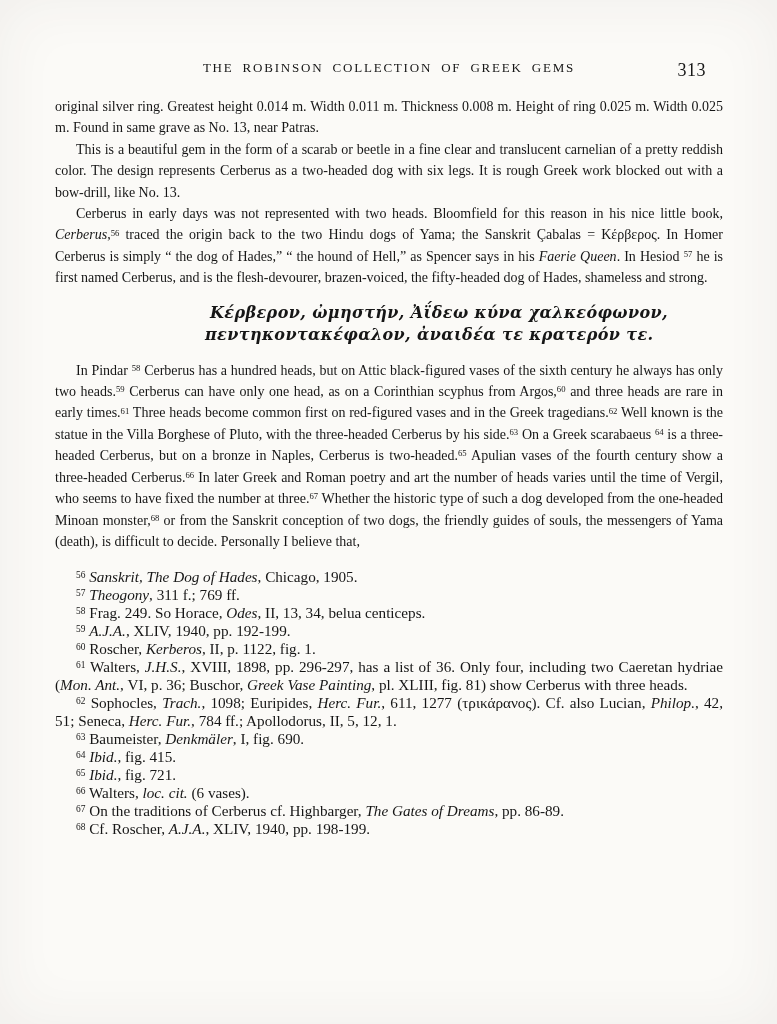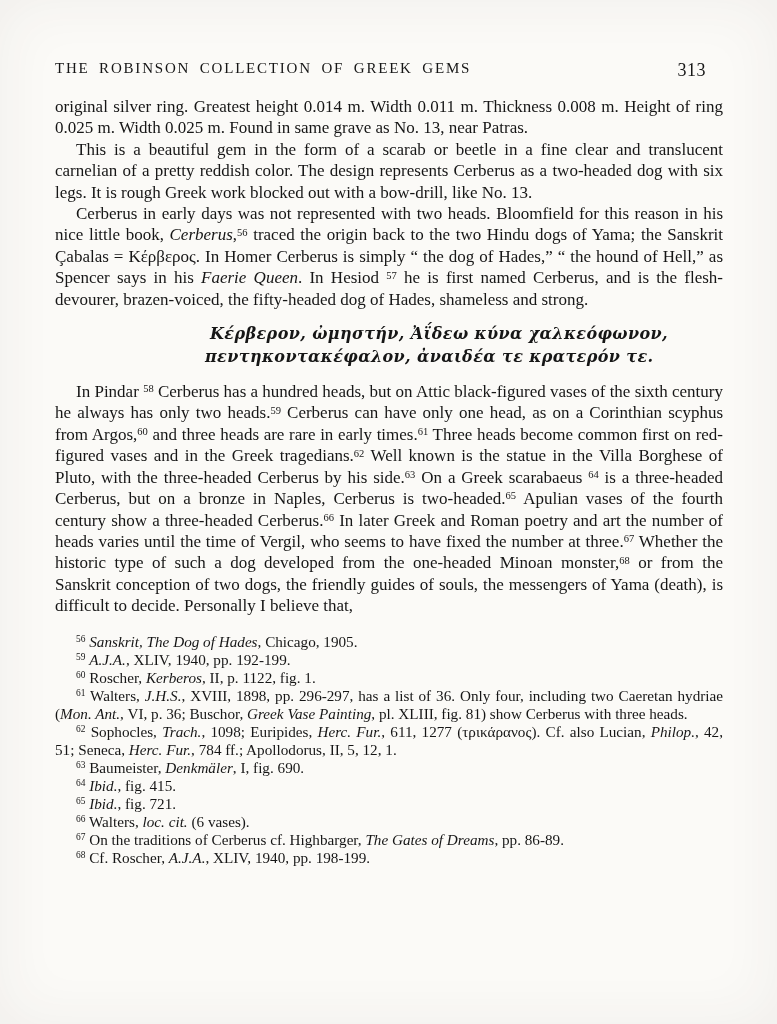--- a/index.html
+++ b/index.html
@@ -24,37 +24,37 @@
     top: 60px;
     width: 668px;
   }
   .running-header {
     position: relative;
     height: 19px;
     margin-bottom: 17px;
   }
   .title {
     display: block;
-    text-align: left;
-    font-size: 15px;
+    text-align: center;
+    font-size: 13px;
     letter-spacing: 1.8px;
     word-spacing: 4px;
     white-space: nowrap;
     font-family: Liberation Serif, serif;
   }
   .pagenum {
     position: absolute;
     right: 17px;
     top: 0;
     font-size: 18px;
     letter-spacing: 0.5px;
   }
   .para {
     margin: 0;
-    font-size: 17px;
+    font-size: 14px;
     line-height: 21.4px;
     text-align: justify;
   }
   .para.indent { text-indent: 21px; }
   .para sup, .footnote sup {
     font-size: 62%;
     line-height: 0;
     vertical-align: baseline;
     position: relative;
     top: -0.45em;
@@ -95,20 +95,22 @@
         <p class="para indent"><span>This is a beautiful gem in the form of a scarab or beetle in a fine clear and translucent carnelian of a pretty reddish color.  The design represents Cerberus as a two-headed dog with six legs.  It is rough Greek work blocked out with a bow-drill, like No. 13.</span></p>
         <p class="para indent"><span>Cerberus in early days was not represented with two heads.  Bloomfield for this reason in his nice little book, </span><i>Cerberus</i><span>,</span><sup>56</sup><span> traced the origin back to the two Hindu dogs of Yama; the Sanskrit Çabalas = Κέρβερος.  In Homer Cerberus is simply “ the dog of Hades,” “ the hound of Hell,” as Spencer says in his </span><i>Faerie Queen</i><span>.  In Hesiod </span><sup>57</sup><span> he is first named Cerberus, and is the flesh-devourer, brazen-voiced, the fifty-headed dog of Hades, shameless and strong.</span></p>
         <div class="quote">
           <div class="qline first">Κέρβερον, ὠμηστήν, Ἀΐδεω κύνα χαλκεόφωνον,</div>
           <div class="qline">πεντηκοντακέφαλον, ἀναιδέα τε κρατερόν τε.</div>
         </div>
         <p class="para indent"><span>In Pindar </span><sup>58</sup><span> Cerberus has a hundred heads, but on Attic black-figured vases of the sixth century he always has only two heads.</span><sup>59</sup><span>  Cerberus can have only one head, as on a Corinthian scyphus from Argos,</span><sup>60</sup><span> and three heads are rare in early times.</span><sup>61</sup><span> Three heads become common first on red-figured vases and in the Greek tragedians.</span><sup>62</sup><span> Well known is the statue in the Villa Borghese of Pluto, with the three-headed Cerberus by his side.</span><sup>63</sup><span>  On a Greek scarabaeus </span><sup>64</sup><span> is a three-headed Cerberus, but on a bronze in Naples, Cerberus is two-headed.</span><sup>65</sup><span>  Apulian vases of the fourth century show a three-headed Cerberus.</span><sup>66</sup><span>  In later Greek and Roman poetry and art the number of heads varies until the time of Vergil, who seems to have fixed the number at three.</span><sup>67</sup><span> Whether the historic type of such a dog developed from the one-headed Minoan monster,</span><sup>68</sup><span> or from the Sanskrit conception of two dogs, the friendly guides of souls, the messengers of Yama (death), is difficult to decide.  Personally I believe that,</span></p>
       </main>
     <section id="footnotes-host" class="footnotes">
         <p class="footnote"><sup>56</sup> <i>Sanskrit, The Dog of Hades</i><span>, Chicago, 1905.</span></p>
+        <p class="footnote"><sup>57</sup> <i>Theogony</i><span>, 311 f.; 769 ff.</span></p>
+        <p class="footnote"><sup>58</sup> <span>Frag. 249.  So Horace, </span><i>Odes</i><span>, II, 13, 34, belua centiceps.</span></p>
         <p class="footnote"><sup>59</sup> <i>A.J.A.</i><span>, XLIV, 1940, pp. 192-199.</span></p>
         <p class="footnote"><sup>60</sup> <span>Roscher, </span><i>Kerberos</i><span>, II, p. 1122, fig. 1.</span></p>
         <p class="footnote"><sup>61</sup> <span>Walters, </span><i>J.H.S.</i><span>, XVIII, 1898, pp. 296-297, has a list of 36.  Only four, including two Caeretan hydriae (</span><i>Mon. Ant.</i><span>, VI, p. 36; Buschor, </span><i>Greek Vase Painting</i><span>, pl. XLIII, fig. 81) show Cerberus with three heads.</span></p>
         <p class="footnote"><sup>62</sup> <span>Sophocles, </span><i>Trach.</i><span>, 1098; Euripides, </span><i>Herc. Fur.</i><span>, 611, 1277 (τρικάρανος).  Cf. also Lucian, </span><i>Philop.</i><span>, 42, 51; Seneca, </span><i>Herc. Fur.</i><span>, 784 ff.; Apollodorus, II, 5, 12, 1.</span></p>
         <p class="footnote"><sup>63</sup> <span>Baumeister, </span><i>Denkmäler</i><span>, I, fig. 690.</span></p>
         <p class="footnote"><sup>64</sup> <i>Ibid.</i><span>, fig. 415.</span></p>
         <p class="footnote"><sup>65</sup> <i>Ibid.</i><span>, fig. 721.</span></p>
         <p class="footnote"><sup>66</sup> <span>Walters, </span><i>loc. cit.</i><span> (6 vases).</span></p>
         <p class="footnote"><sup>67</sup> <span>On the traditions of Cerberus cf. Highbarger, </span><i>The Gates of Dreams</i><span>, pp. 86-89.</span></p>
         <p class="footnote"><sup>68</sup> <span>Cf. Roscher, </span><i>A.J.A.</i><span>, XLIV, 1940, pp. 198-199.</span></p>

